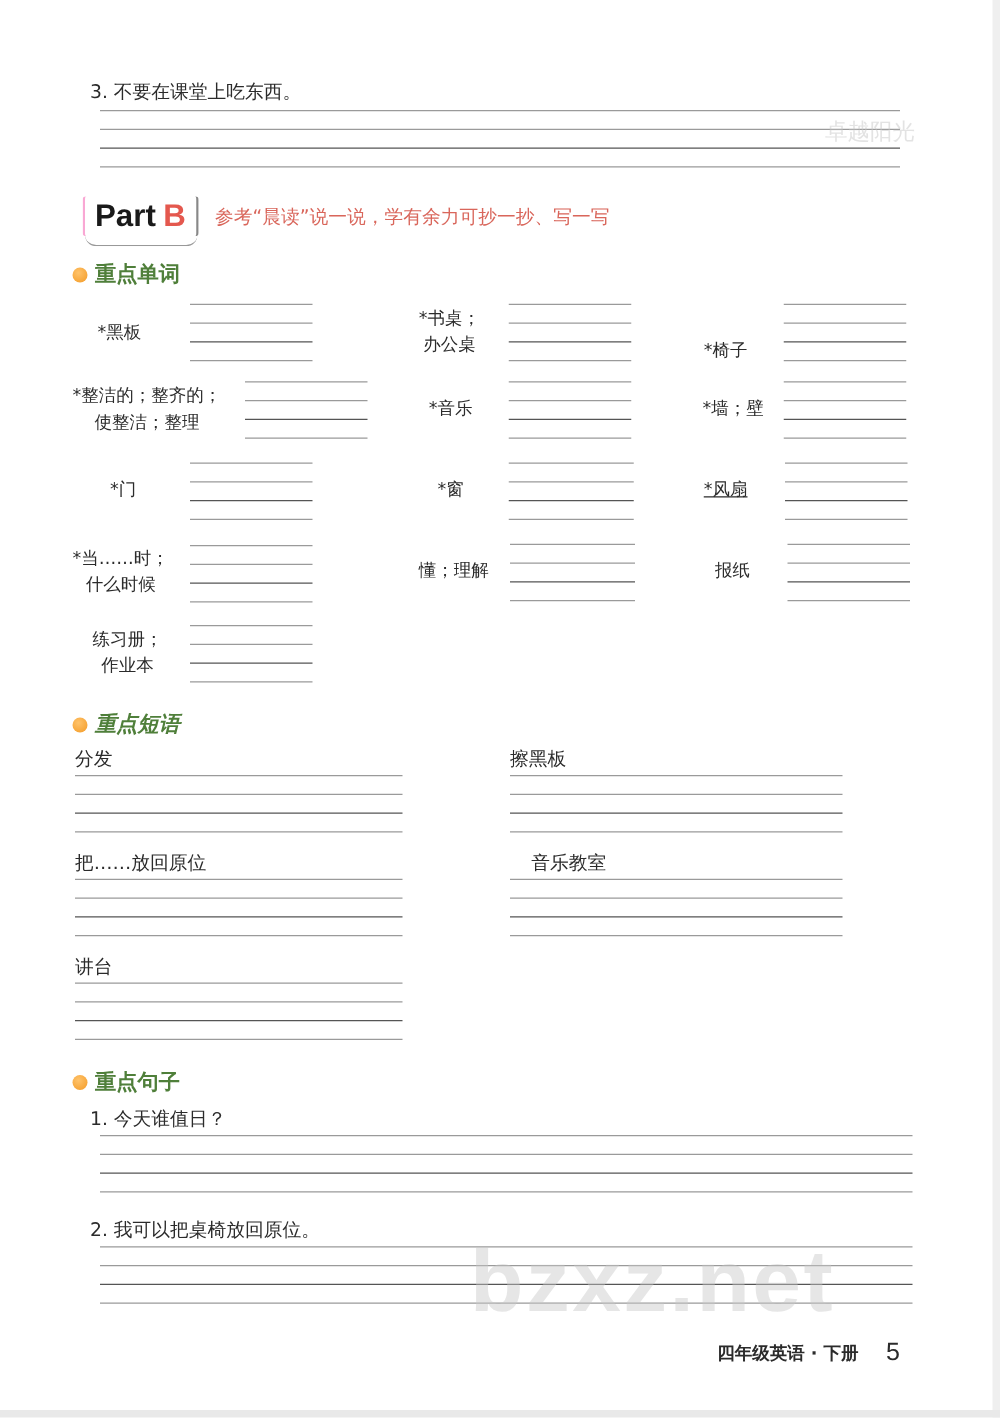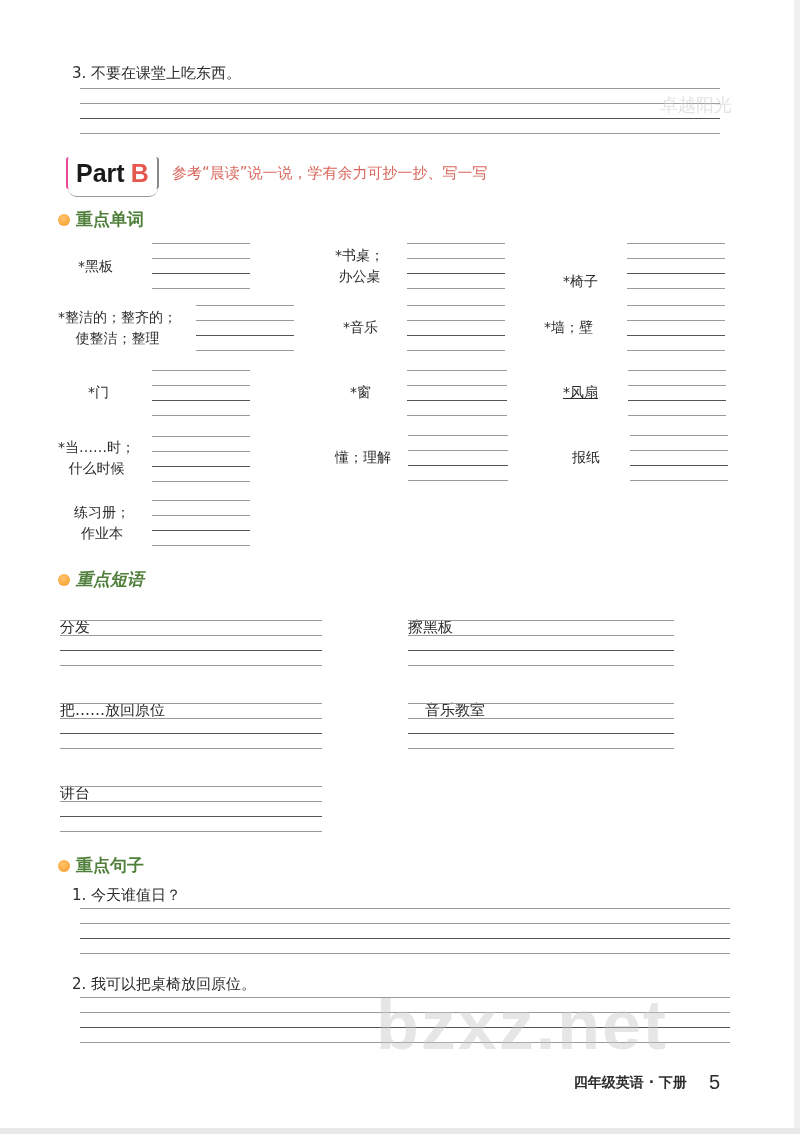--- a/index.html
+++ b/index.html
@@ -13,31 +13,31 @@
     .lines4 { position: absolute; }
     .lines4 .ln { position: absolute; left: 0; right: 0; height: 0; border-top: 1px solid #9a9a9a; }
     .lines4 .ln.dark { border-top: 1.5px solid #555; }
     .lines4 .ln:nth-child(1) { top: 0; }
     .lines4 .ln:nth-child(2) { top: 15px; }
     .lines4 .ln:nth-child(3) { top: 30px; }
     .lines4 .ln:nth-child(4) { top: 45px; }
     .sent-text { font-size: 15px; color: #2b2b2b; white-space: nowrap; margin-left: 12px; }
     .part-b-box {
       position: absolute; left: 66px; top: 157px; height: 32px; padding: 0 8px;
-      border-left: 2px solid #ec4899; border-right: 2px solid #888; border-radius: 3px;
+      border-left: 2px solid #f9a8d4; border-right: 2px solid #888; border-radius: 3px;
       display: flex; align-items: center; font-family: "Liberation Sans", sans-serif; font-weight: bold; font-size: 25px;
     }
     .part-b-box .part { color: #1a1a1a; }
     .part-b-box .b { color: #e4584e; margin-left: 6px; }
     .part-b-brace { position: absolute; left: 68px; top: 188px; width: 90px; height: 8px; border-bottom: 1.5px solid #999; border-radius: 0 0 10px 10px; }
     .part-b-instr { position: absolute; left: 172px; top: 164px; font-size: 15px; color: #d9665b; white-space: nowrap; }
     .section-title { position: absolute; display: flex; align-items: center; font-size: 17px; font-weight: bold; color: #4f7f3a; }
     .section-title .dot { width: 12px; height: 12px; border-radius: 50%; background: radial-gradient(circle at 40% 35%, #ffc36b, #f39a25); margin-right: 6px; }
     .word-label { position: absolute; font-size: 14px; color: #2b2b2b; text-align: center; line-height: 21px; white-space: nowrap; }
-    .phrase-label { position: absolute; font-size: 15px; color: #2b2b2b; white-space: nowrap; margin-top: 20px; }
+    .phrase-label { position: absolute; font-size: 15px; color: #2b2b2b; white-space: nowrap; }
     .footer { position: absolute; right: 80px; top: 1071px; display: flex; align-items: center; white-space: nowrap; }
     .footer .book { font-size: 14px; font-weight: bold; color: #2b2b2b; }
     .footer .pg { font-family: "Liberation Sans", sans-serif; font-size: 20px; color: #2b2b2b; margin-left: 22px; }
     .watermark { position: absolute; left: 376px; top: 985px; font-family: "Liberation Sans", sans-serif; font-weight: bold; font-size: 70px; color: rgba(200,200,200,0.45); letter-spacing: 2px; white-space: nowrap; }
     .watermark-small { position: absolute; left: 660px; top: 93px; font-size: 18px; color: rgba(200,200,200,0.5); white-space: nowrap; font-family: "DejaVu Serif", serif; }
   </style>
 </head>
 <body>
 
 <div class="page-edge"></div>
@@ -106,21 +106,21 @@
   </div>
 
 <div class="word-label" style="left:343px; top:317px;"><span>*音乐</span></div>
 <div class="lines4" style="left:407px; width:98px; top:305px;">
     <div class="ln"></div>
     <div class="ln"></div>
     <div class="ln dark"></div>
     <div class="ln"></div>
   </div>
 
-<div class="word-label" style="left:544px; top:317px;"><span>*墙；壁</span></div>
+<div class="word-label" style="left:562px; top:317px;"><span>*墙；壁</span></div>
 <div class="lines4" style="left:627px; width:98px; top:305px;">
     <div class="ln"></div>
     <div class="ln"></div>
     <div class="ln dark"></div>
     <div class="ln"></div>
   </div>
 
 <div class="word-label" style="left:88px; top:382px;"><span>*门</span></div>
 <div class="lines4" style="left:152px; width:98px; top:370px;">
     <div class="ln"></div>

